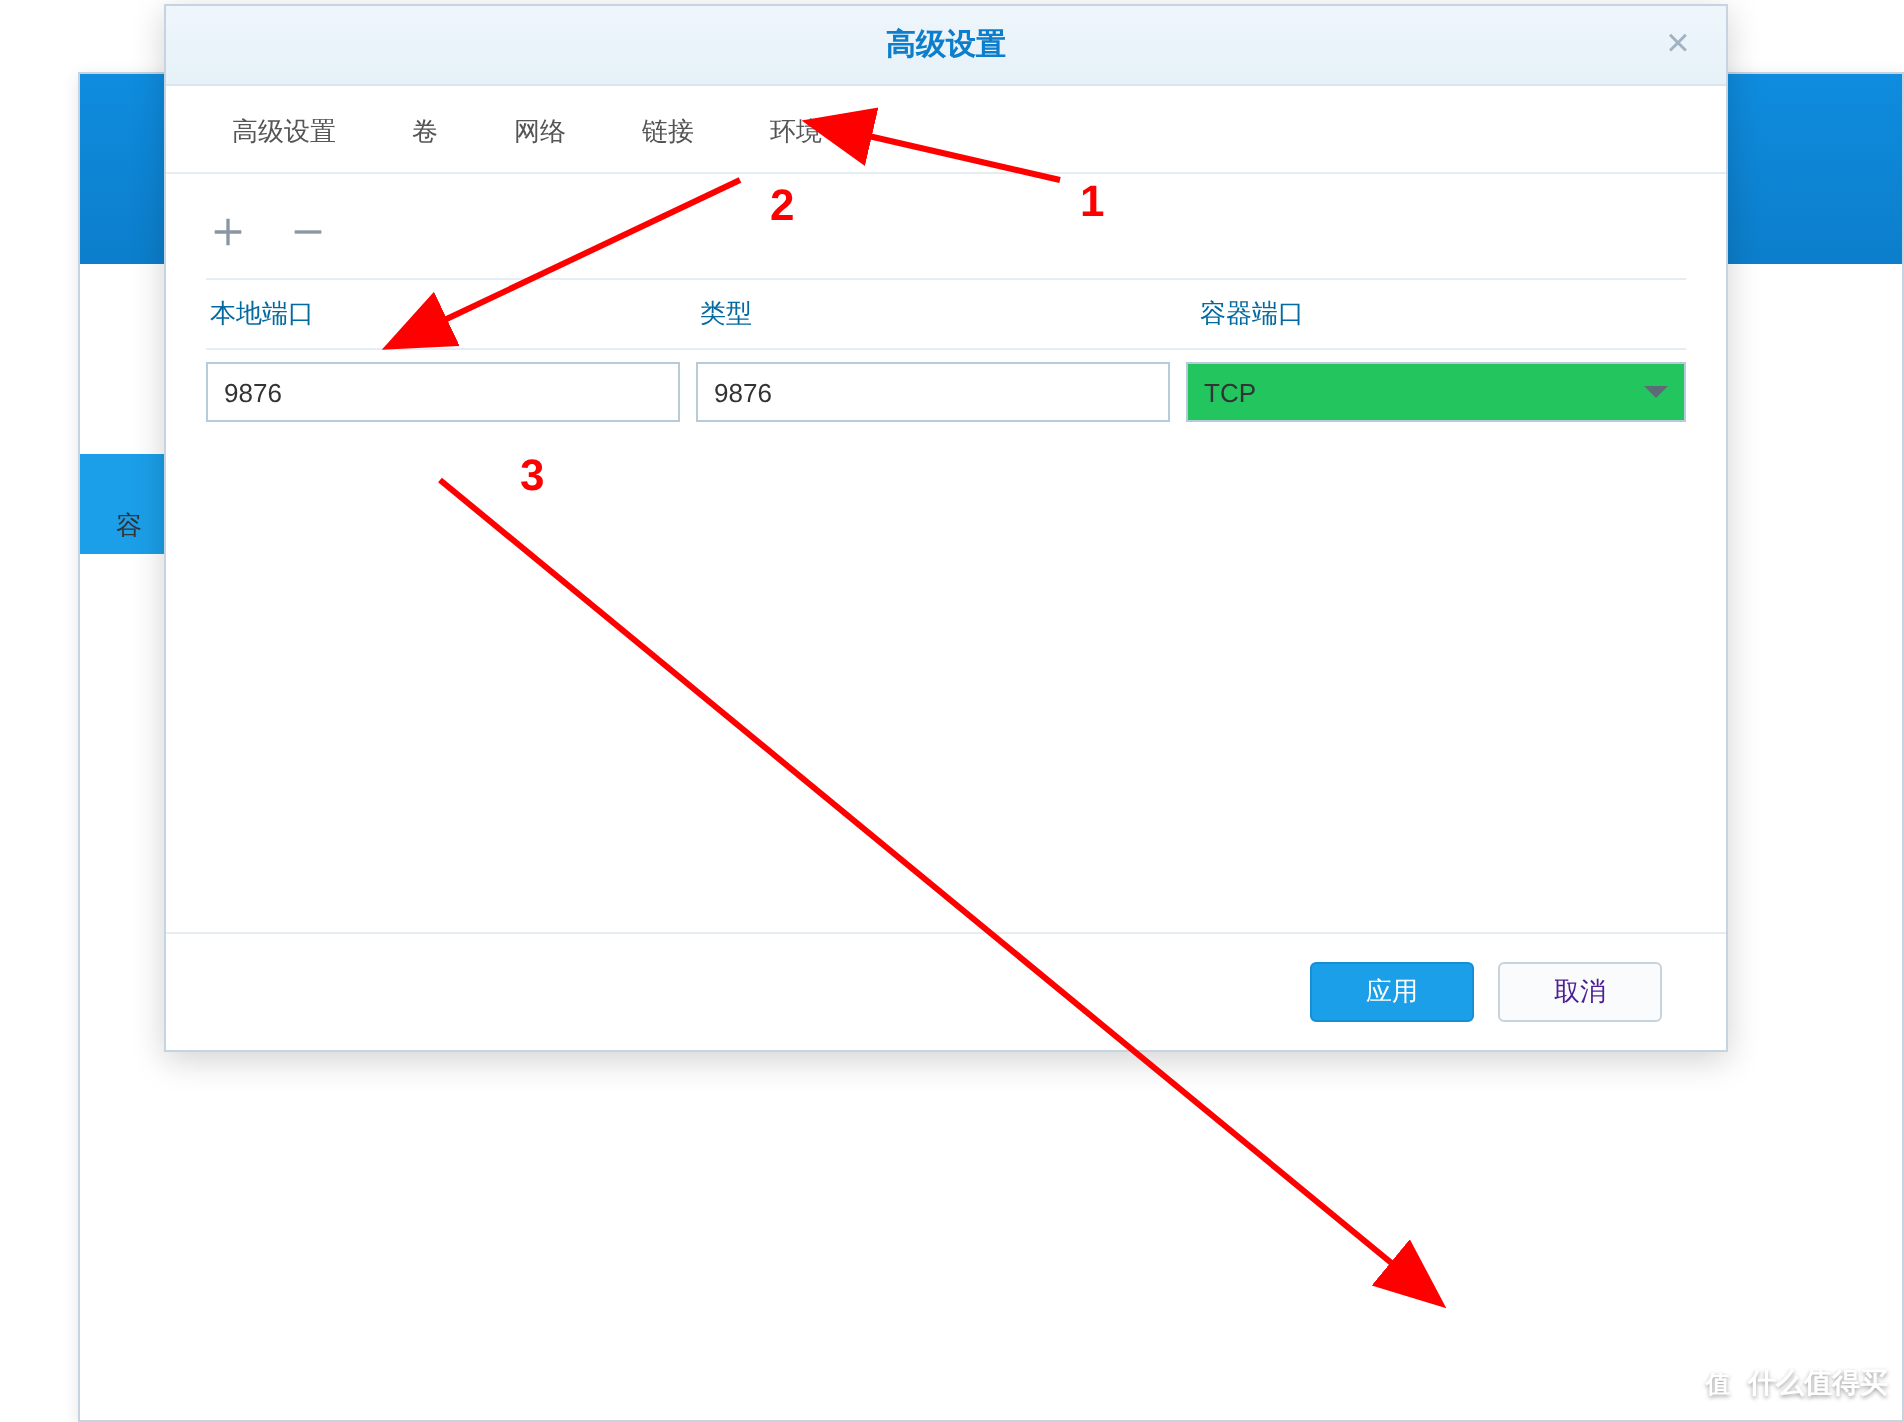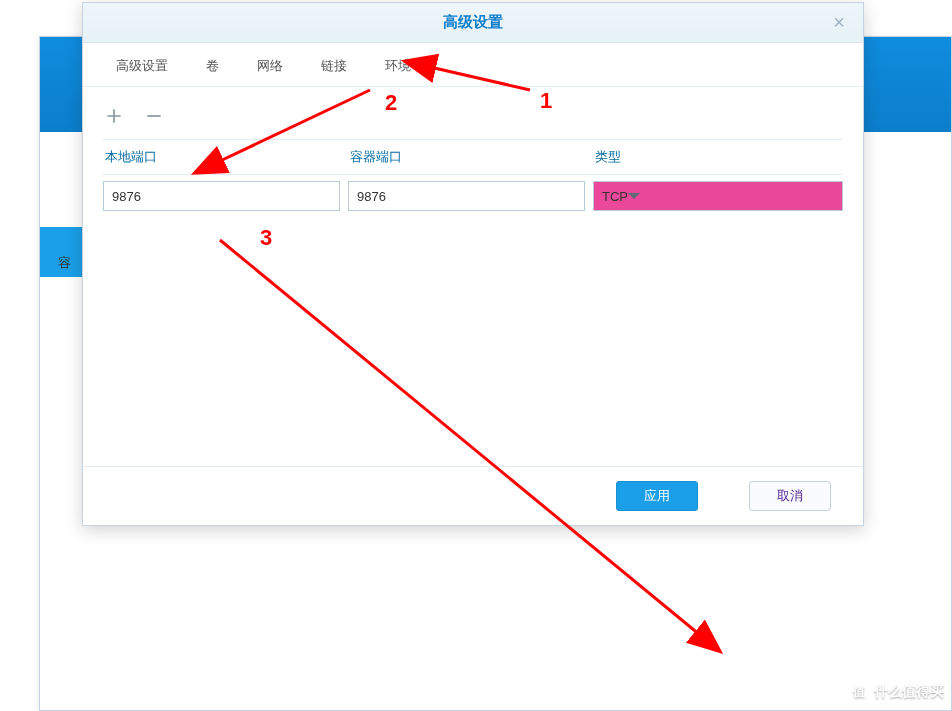--- a/index.html
+++ b/index.html
@@ -170,23 +170,23 @@
     }
     .select-field {
       width: 100%;
       height: 30px;
       border: 1px solid #b8cbd9;
       padding: 0 8px;
       font-size: 13px;
       color: #333;
       display: flex;
       align-items: center;
-      justify-content: flex-start;
-      cursor: pointer;
-      background: #ec4899;
+      justify-content: space-between;
+      cursor: pointer;
+      background: #22c55e;
     }
     .select-caret {
       width: 0; height: 0;
       border-left: 6px solid transparent;
       border-right: 6px solid transparent;
       border-top: 6px solid #5c6b77;
     }
     .sel-highlight {
       position:absolute;
       left:-4px; right:-8px; top:-3px; bottom:-3px;
@@ -202,21 +202,20 @@
       gap: 12px;
     }
     .btn {
       min-width: 82px;
       height: 30px;
       border-radius: 3px;
       font-size: 13px;
       cursor: pointer;
       border: 1px solid transparent;
       padding: 0 4px;
-      margin-left: 39px;
     }
     .btn-primary {
       background: #1b9fe8;
       color: #fff;
       border-color: #1590d6;
     }
     .btn-default {
       background: #fafbfc;
       color: #4c1d95;
       border-color: #c8d4dd;
@@ -281,22 +280,22 @@
     <span class="tool-btn">
       <svg viewBox="0 0 24 24">
           <path d="M4 11h16v2H4z" fill="currentColor"></path>
         </svg>
     </span>
   </div>
 
   <div class="content">
     <div class="col-headers">
       <div class="col-h col1">本地端口</div>
+      <div class="col-h col3">类型</div>
       <div class="col-h col2">容器端口</div>
-      <div class="col-h col3">类型</div>
     </div>
     <div class="row">
       <div class="cell1">
         <input class="text-field" value="9876" style="">
       </div>
       <div class="cell2">
         <input class="text-field" value="9876" style="">
       </div>
       <div class="cell3">
         <div class="sel-highlight"></div>

